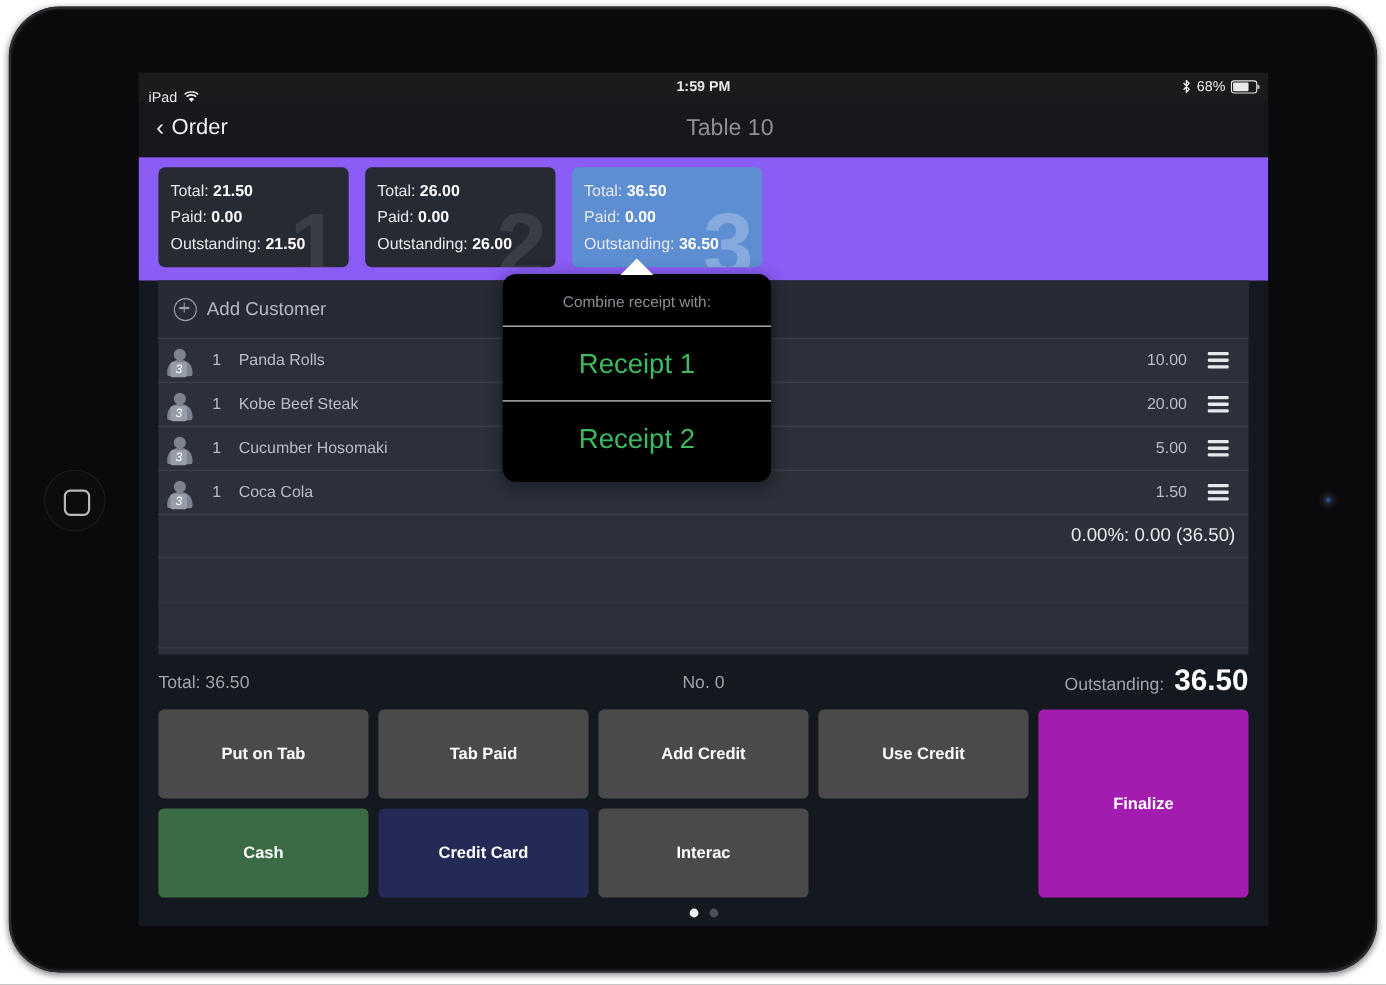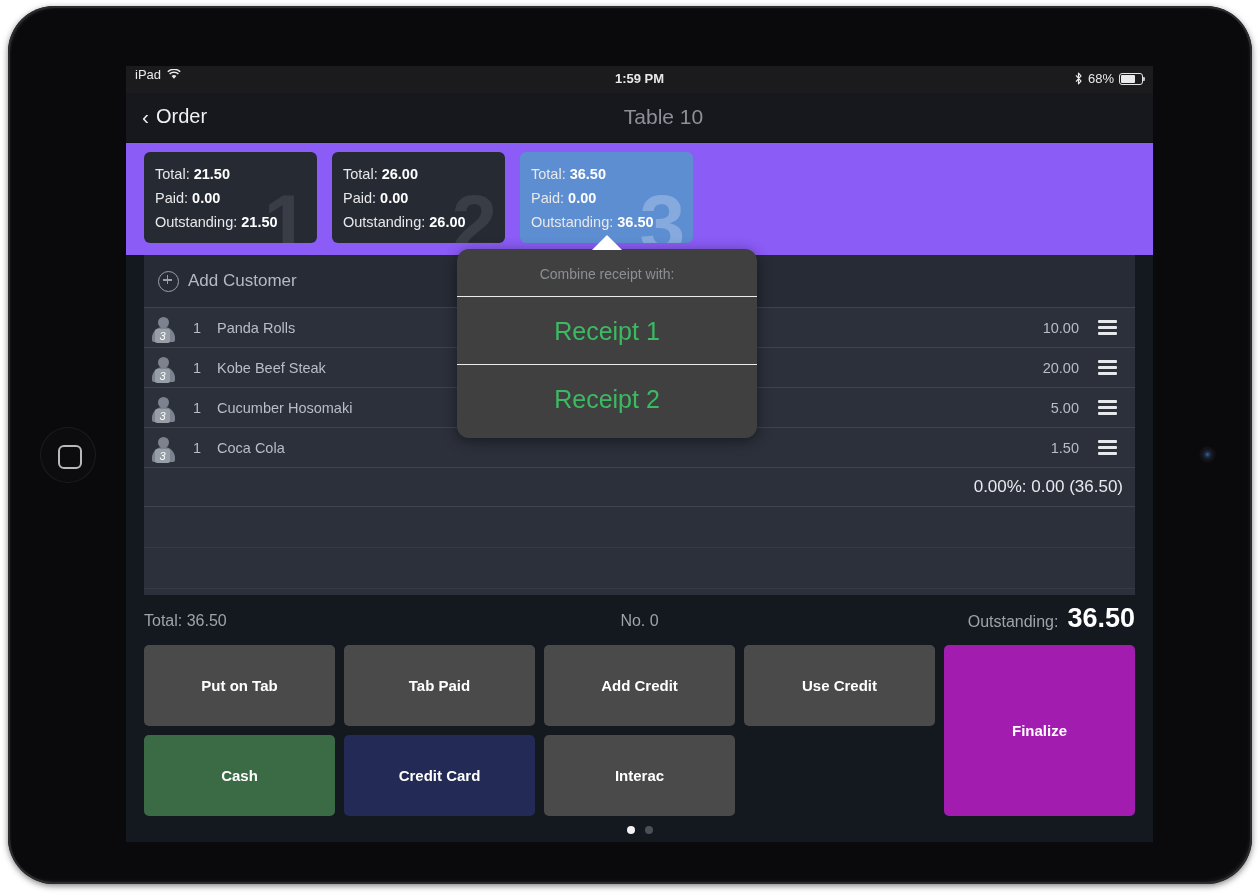--- a/index.html
+++ b/index.html
@@ -61,21 +61,21 @@
 
   
   #status-bar {
     height: 27px;
     background: #1b1b1d;
     color: #e9e9ec;
     font-size: 13px;
     position: relative;
   }
   #status-left {
-    position: absolute; left: 9px; top: 1px;
+    position: absolute; left: 9px; top: 15px;
     display: flex; align-items: center; gap: 6px;
   }
   #status-center {
     position: absolute; left: 0; right: 0; top: 5px;
     text-align: center; font-weight: bold; font-size: 13px;
   }
   #status-right {
     position: absolute; right: 10px; top: 5px;
     display: flex; align-items: center; gap: 5px;
     font-size: 13px;
@@ -283,22 +283,22 @@
   #page-dots i {
     width: 8px; height: 8px; border-radius: 50%;
     background: #4a4f58; display: block;
   }
   #page-dots i.on { background: #f2f2f4; }
 
   
   #popover {
     position: absolute;
     left: 331px; top: 183px;
-    width: 300px;
-    background: #404040;
+    width: 244px;
+    background: #000000;
     border-radius: 12px;
     box-shadow: 0 3px 14px rgba(0,0,0,0.45);
     z-index: 50;
     padding-bottom: 6px;
   }
   #popover .arrow {
     position: absolute;
     left: 50%; margin-left: -15px; top: -14px;
     width: 0; height: 0;
     border-left: 15px solid transparent;

